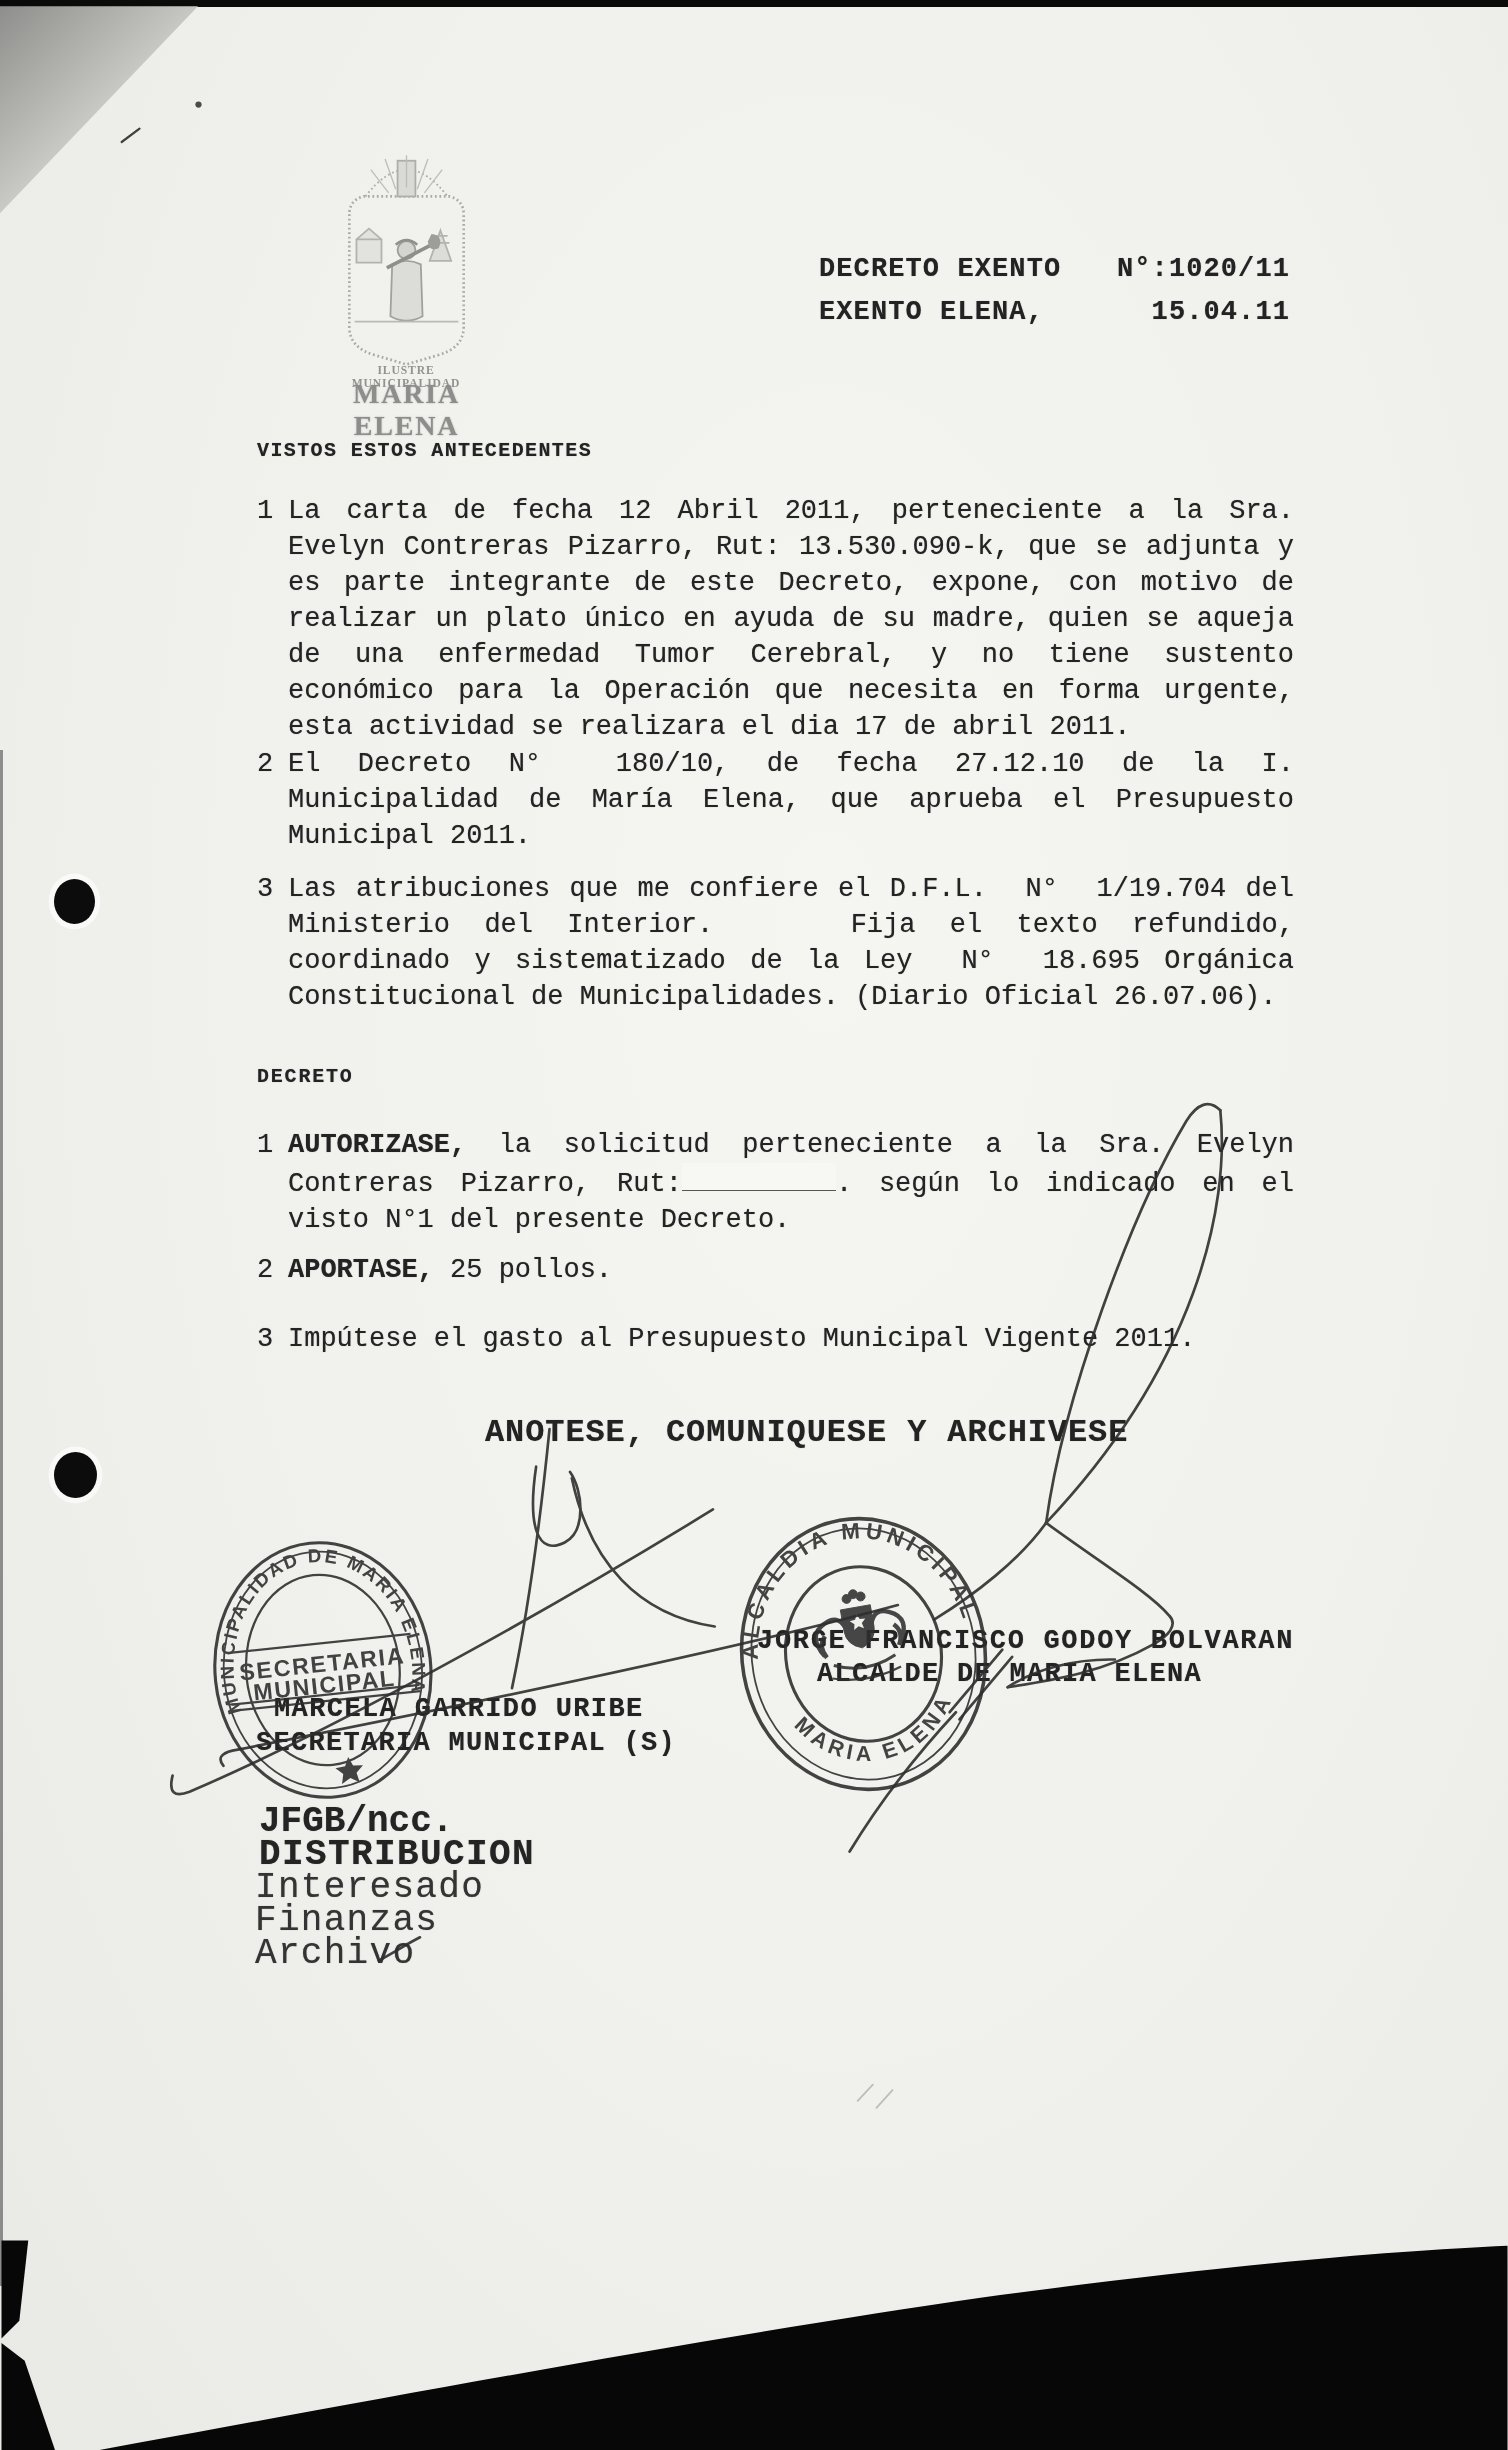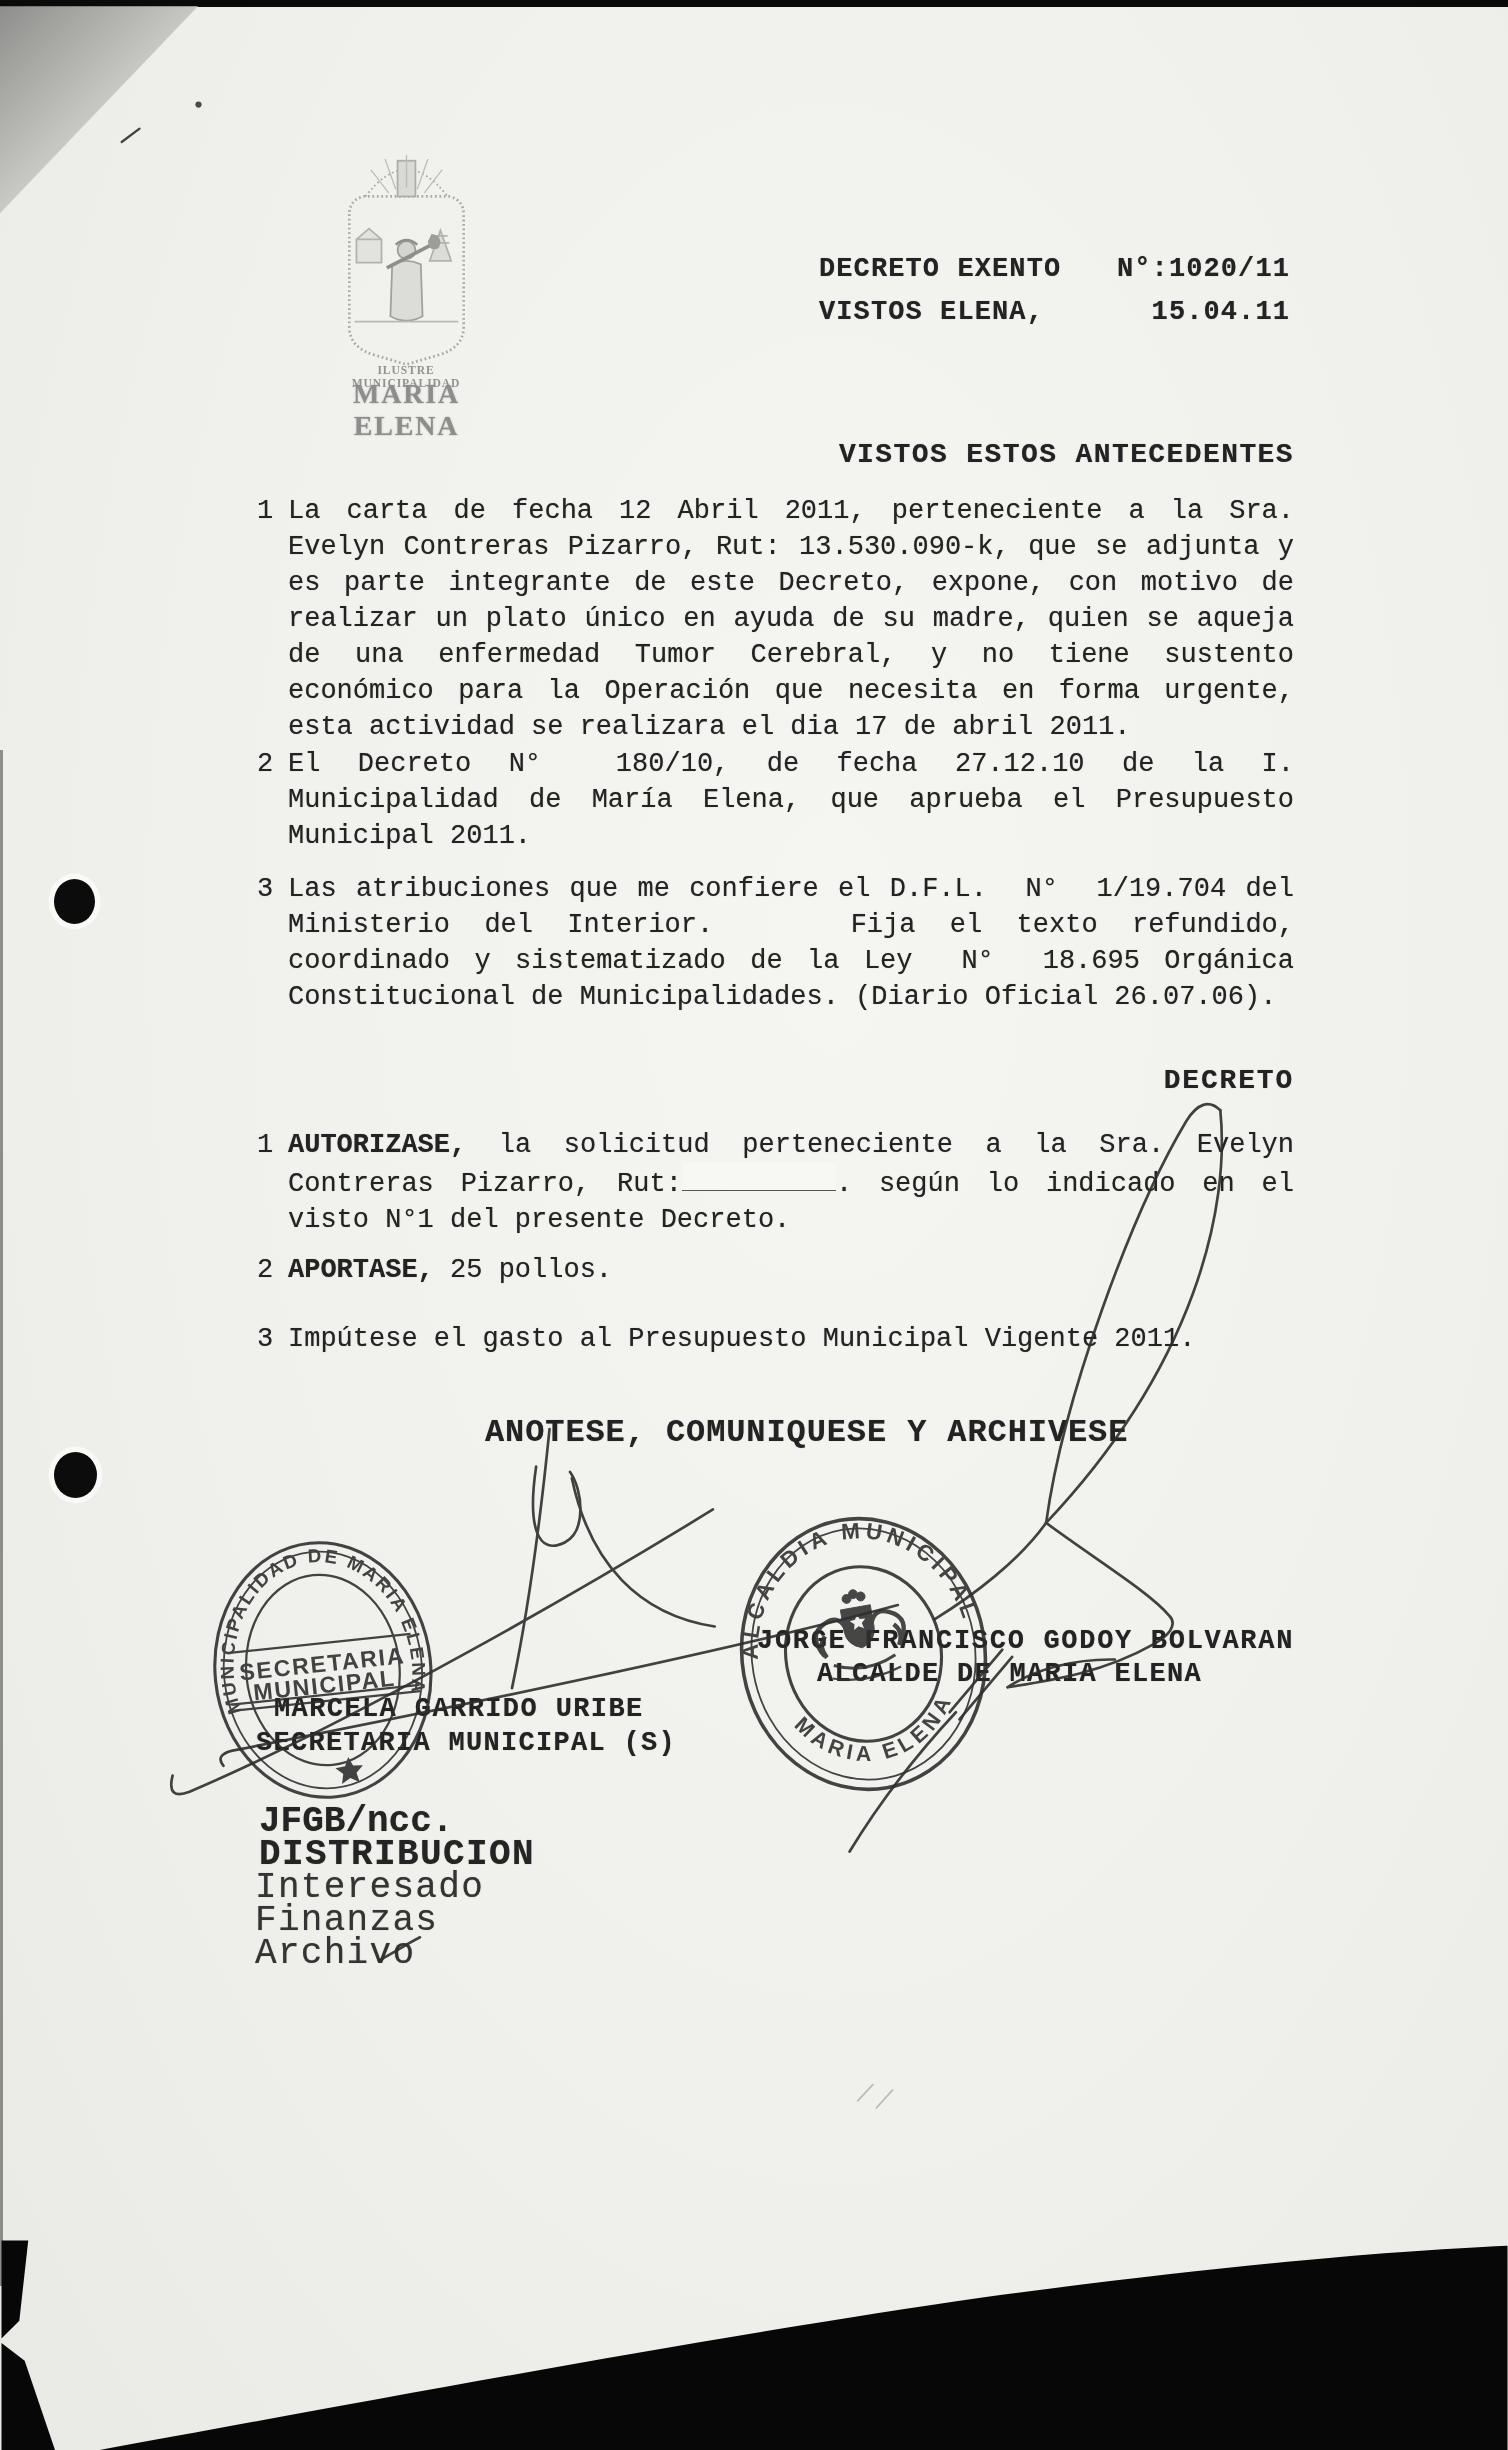--- a/index.html
+++ b/index.html
@@ -21,21 +21,21 @@
   .crest-wrap{position:absolute;left:335px;top:150px;width:143px;height:218px;}
   .org-small{position:absolute;left:331px;top:364px;width:150px;text-align:center;
     font-family:"Liberation Serif","DejaVu Serif",serif;font-weight:bold;font-size:11.6px;
     letter-spacing:0.9px;color:#929290;}
   .org-large{position:absolute;left:311px;top:378px;width:191px;text-align:center;
     font-family:"Liberation Serif","DejaVu Serif",serif;font-weight:bold;font-size:28px;
     letter-spacing:1.8px;color:#8d8d8b;text-shadow:0 0 1.8px rgba(150,150,148,.8);}
   .hdr-block{position:absolute;left:819px;top:254px;width:471px;font-size:27px;font-weight:bold;}
   .hdr-row{display:flex;justify-content:space-between;letter-spacing:1.1px;margin-bottom:13.4px;}
   
-  .sec-title{position:absolute;left:257px;width:1037px;text-align:right;font-weight:bold;font-size:28px;letter-spacing:1.4px;}
+  .sec-title{position:absolute;left:257px;width:1037px;text-align:left;font-weight:bold;font-size:20px;letter-spacing:1.4px;}
   .item{position:absolute;left:257px;width:1037px;display:flex;font-size:27px;line-height:36px;}
   .item .num{width:31px;flex:none;}
   .item .txt{width:1006px;text-align:justify;margin:0;}
   .b{font-weight:bold;}
   .blank{display:inline-block;width:154px;height:1em;border-bottom:1.8px solid #58544e;
     background:#f7f7f4;vertical-align:baseline;}
   .closing{position:absolute;left:485px;top:1414px;font-size:32px;font-weight:bold;letter-spacing:0.9px;}
   
   .typed{position:absolute;font-size:27px;font-weight:bold;white-space:nowrap;}
   .footer-line{position:absolute;left:255px;font-size:36px;white-space:nowrap;color:#343434;}
@@ -74,21 +74,21 @@
   </div>
   <div class="org-small">ILUSTRE MUNICIPALIDAD</div>
   <div class="org-large">MARIA ELENA</div>
 
   <div class="hdr-block mono">
     <div class="hdr-row">
       <span>DECRETO EXENTO</span>
       <span>N°:1020/11</span>
     </div>
     <div class="hdr-row">
-      <span>VISTOS ELENA,</span>
+      <span>EXENTO ELENA,</span>
       <span>15.04.11</span>
     </div>
   </div>
 
   <div class="sec-title mono" style="top:439px;">VISTOS ESTOS ANTECEDENTES</div>
 
   <div class="item mono" style="top:493px;">
     <div class="num">1</div>
     <p class="txt">La carta de fecha 12 Abril 2011, perteneciente a la Sra. Evelyn Contreras Pizarro, Rut: 13.530.090-k, que se adjunta y es parte integrante de este Decreto, expone, con motivo de realizar un plato único en ayuda de su madre, quien se aqueja de una enfermedad Tumor Cerebral, y no tiene sustento económico para la Operación que necesita en forma urgente, esta actividad se realizara el dia 17 de abril 2011.</p>
   </div>

